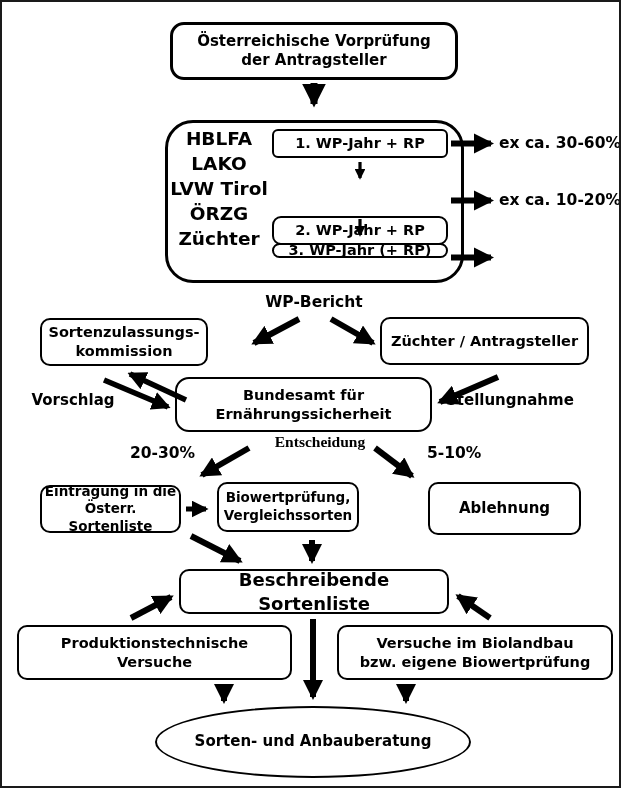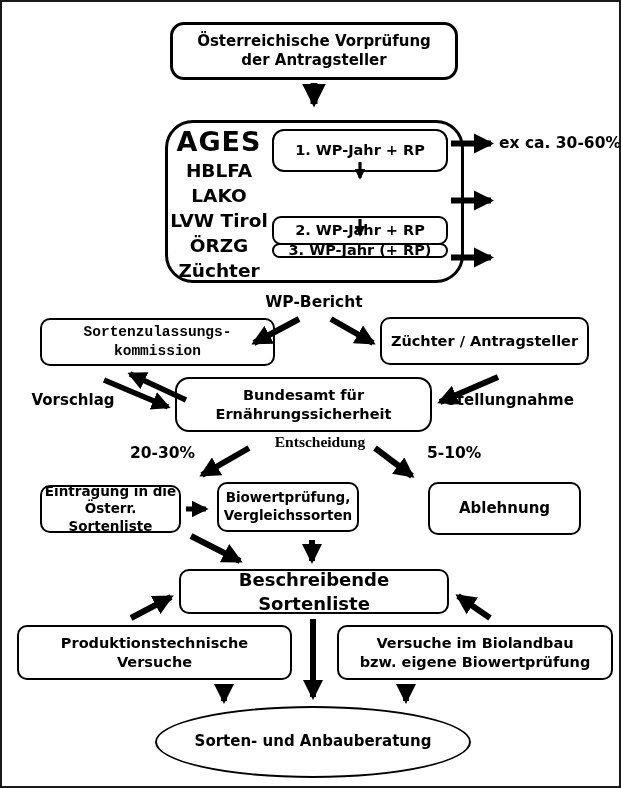--- a/index.html
+++ b/index.html
@@ -34,37 +34,37 @@
 <body>
 
 <div class="frame">
 
   <div class="box" style="left:168px; top:20px; width:288px; height:58px; border-width:3px; border-radius:14px; font-size:15px;">Österreichische Vorprüfung
 der Antragsteller</div>
 
   <div class="box container-box" style="left:163px; top:118px; width:299px; height:163px; border-width:3px; border-radius:28px;"></div>
 
   <div class="ages-col">
-    <div class="ages-title">AGES</div>
     <div class="ages-member">HBLFA</div>
     <div class="ages-member">LAKO</div>
     <div class="ages-member">LVW Tirol</div>
     <div class="ages-member">ÖRZG</div>
     <div class="ages-member">Züchter</div>
   </div>
 
-  <div class="box" style="left:270px; top:127px; width:176px; height:43px; border-radius:12px; font-size:14.5px;">1. WP-Jahr + RP</div>
+  <div class="box" style="left:270px; top:127px; width:176px; height:29px; border-radius:6px; font-size:14.5px;">1. WP-Jahr + RP</div>
   <div class="box" style="left:270px; top:184px; width:176px; height:29px; border-radius:9px; font-size:14.5px;margin-top:30px;">2. WP-Jahr + RP</div>
   <div class="box" style="left:270px; top:241px; width:176px; height:15px; border-radius:9px; font-size:14.5px;">3. WP-Jahr (+ RP)</div>
 
   <div class="label" style="left:497px; top:133px; font-size:15.5px;">ex ca. 30-60%</div>
+  <div class="label" style="left:497px; top:190px; font-size:15.5px;">ex ca. 10-20%</div>
 
   <div class="label" style="left:252px; top:292px; width:120px; font-size:15.5px;">WP-Bericht</div>
 
-  <div class="box" style="left:38px; top:316px; width:235px; height:48px; font-size:14.5px;font-family:Liberation Mono, monospace;">Sortenzulassungs-
+  <div class="box" style="left:38px; top:316px; width:168px; height:48px; font-size:14.5px;">Sortenzulassungs-
 kommission</div>
   <div class="box" style="left:378px; top:315px; width:209px; height:48px; font-size:14.5px;">Züchter / Antragsteller</div>
   <div class="box" style="left:173px; top:375px; width:257px; height:55px; font-size:14.5px;border-radius:14px;">Bundesamt für
 Ernährungssicherheit</div>
 
   <div class="label" style="left:28px; top:390px; width:86px; font-size:15px;">Vorschlag</div>
   <div class="label" style="left:444px; top:390px; font-size:15px;">Stellungnahme</div>
 
   <div class="label" style="left:253px; top:431px; width:130px; font-size:15.5px;font-family:Liberation Serif, serif;">Entscheidung</div>
   <div class="label" style="left:128px; top:443px; font-size:15.5px;">20-30%</div>

